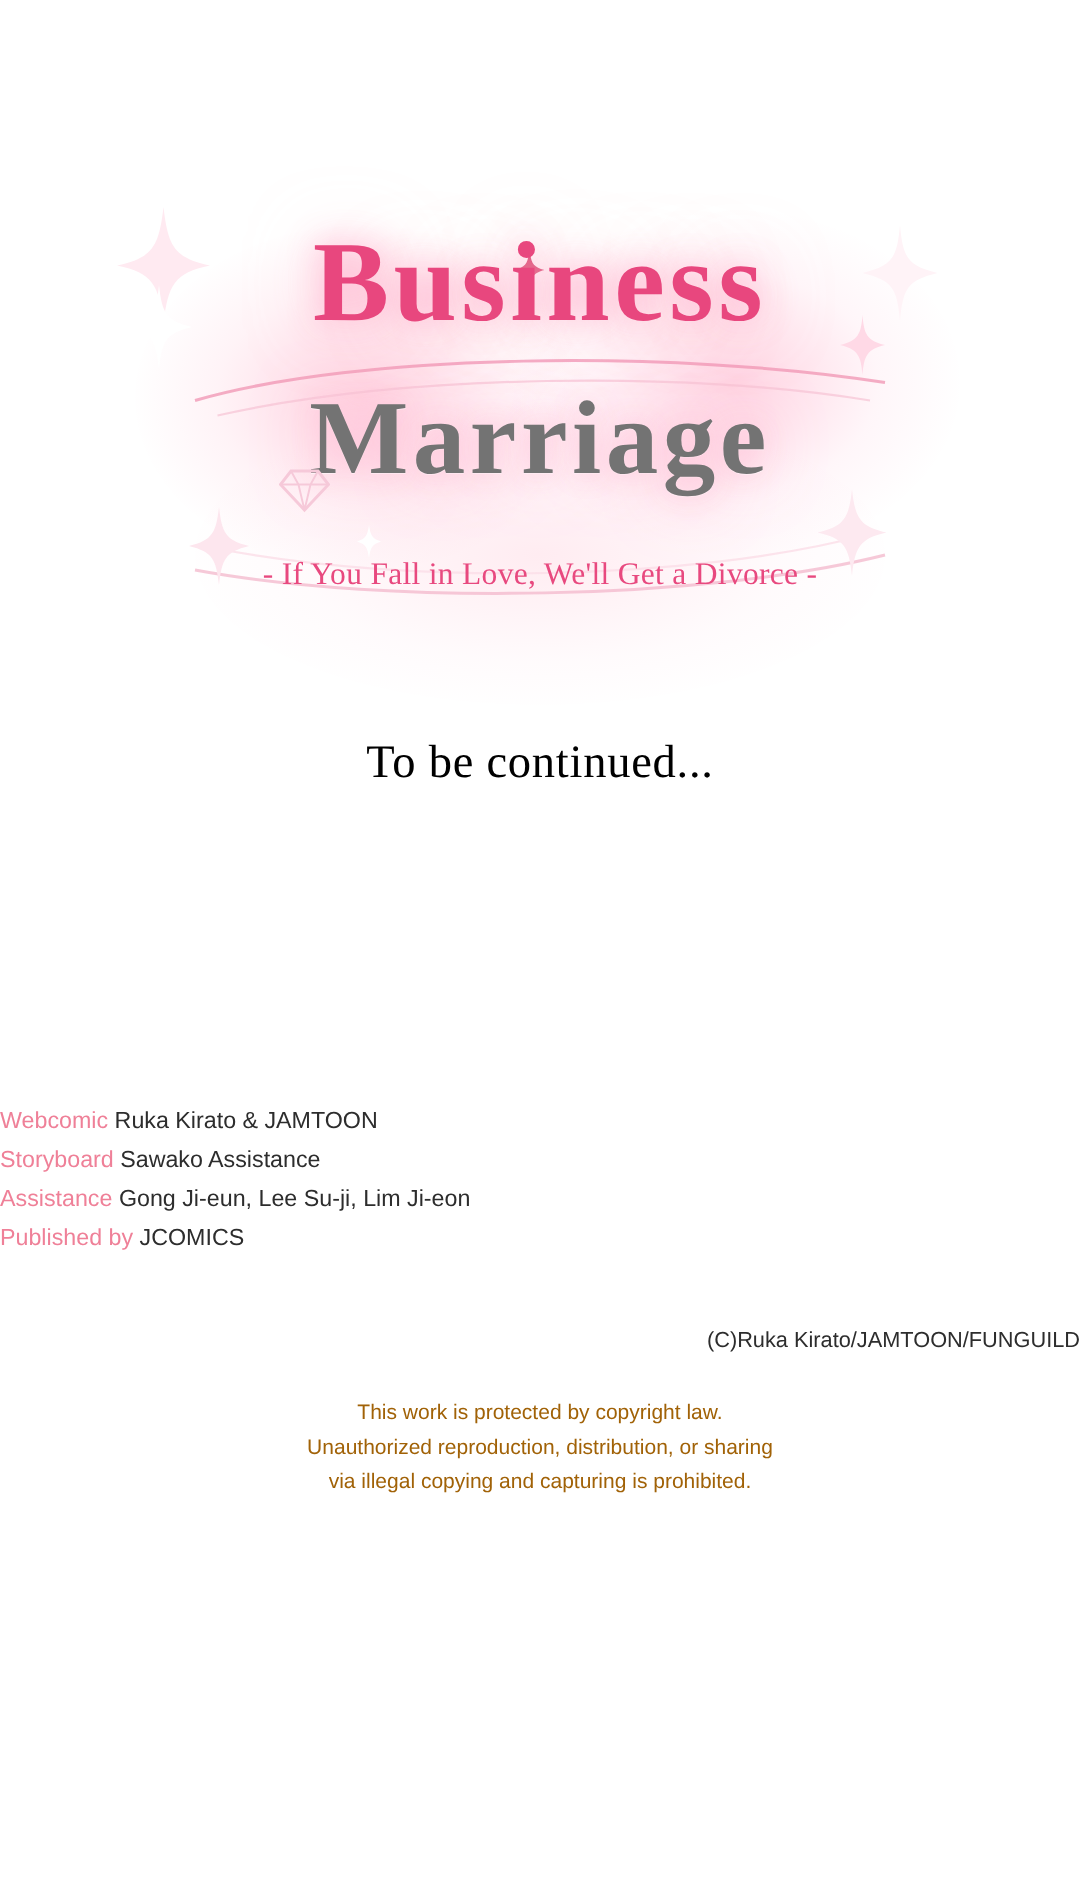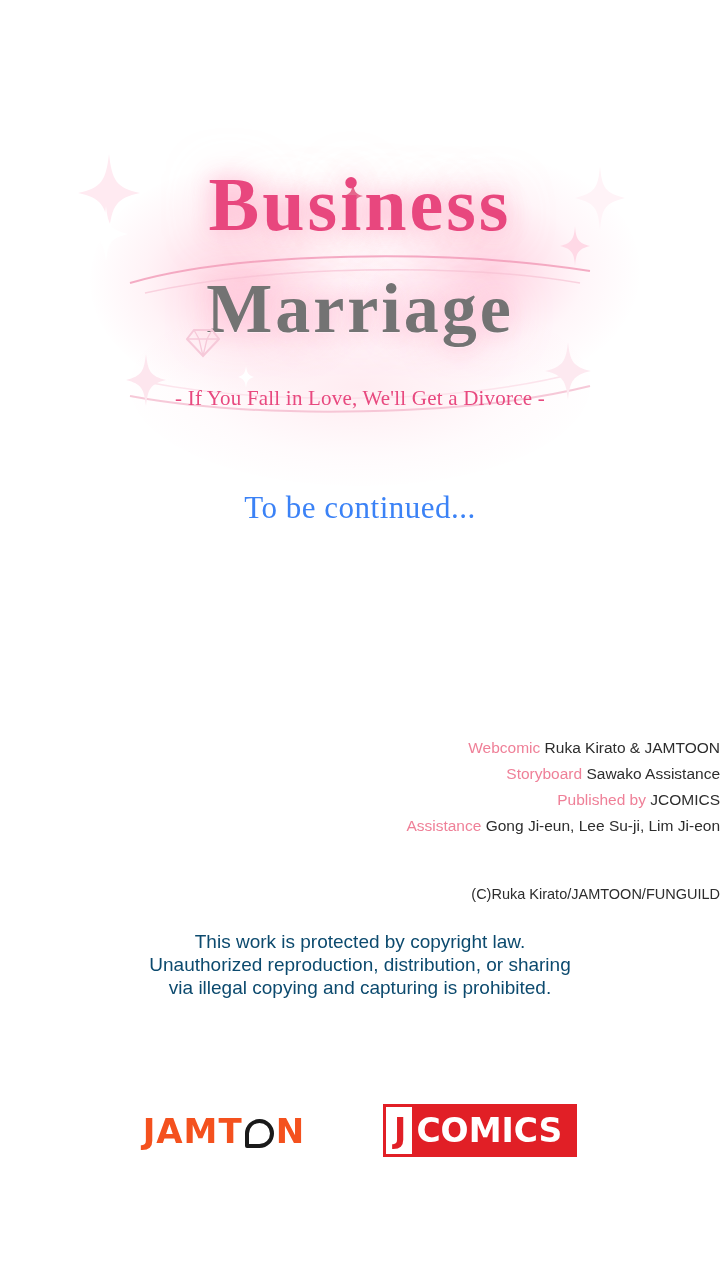--- a/index.html
+++ b/index.html
@@ -18,21 +18,21 @@
   .page {
     position: relative;
     width: 720px;
     height: 1265px;
     background: #ffffff;
   }
 
   
   .title-block {
     position: absolute;
-    top: 76px;
+    top: 60px;
     left: 0;
     width: 720px;
     text-align: center;
   }
 
   .glow {
     position: absolute;
     border-radius: 50%;
     pointer-events: none;
   }
@@ -111,31 +111,31 @@
 
   
   .tbc {
     position: absolute;
     top: 490px;
     left: 0;
     width: 720px;
     text-align: center;
     font-family: "Liberation Serif", serif;
     font-size: 31px;
-    color: #3b82f6;
+    color: #000000;
     letter-spacing: 0.5px;
   }
 
   
   .credits {
     position: absolute;
     top: 735px;
     left: 0;
     width: 720px;
-    text-align: right;
+    text-align: left;
     font-size: 15.5px;
     line-height: 26px;
     color: #2d2d2d;
   }
   .credits .role {
     color: #ef8098;
   }
   .credits .pub {
     color: #ef8098;
   }
@@ -149,23 +149,23 @@
     font-size: 14.5px;
     color: #2d2d2d;
   }
 
   .notice {
     position: absolute;
     top: 930px;
     left: 0;
     width: 720px;
     text-align: center;
-    font-size: 19px;
+    font-size: 14px;
     line-height: 23px;
-    color: #0c4a6e;
+    color: #a16207;
   }
 
   
   .logos {
     position: absolute;
     top: 1104px;
     left: 0;
     width: 720px;
     display: flex;
     justify-content: center;
@@ -298,42 +298,31 @@
   <div class="credits">
     <div>
       <span class="role">Webcomic</span>
       <span>Ruka Kirato &amp; JAMTOON</span>
     </div>
     <div>
       <span class="role">Storyboard</span>
       <span>Sawako Assistance</span>
     </div>
     <div>
+      <span class="role">Assistance</span>
+      <span>Gong Ji-eun, Lee Su-ji, Lim Ji-eon</span>
+    </div>
+    <div>
       <span class="pub">Published by</span>
       <span>JCOMICS</span>
-    </div>
-    <div>
-      <span class="role">Assistance</span>
-      <span>Gong Ji-eun, Lee Su-ji, Lim Ji-eon</span>
     </div>
   </div>
 
   <div class="copyright">(C)Ruka Kirato/JAMTOON/FUNGUILD</div>
 
   <div class="notice">
     <div>This work is protected by copyright law.</div>
     <div>Unauthorized reproduction, distribution, or sharing</div>
     <div>via illegal copying and capturing is prohibited.</div>
   </div>
 
-  <div class="logos">
-    <div class="jamtoon">
-      <span>JAMT</span>
-      <span class="oo"></span>
-      <span>N</span>
-    </div>
-    <div class="jcomics">
-      <span class="j">J</span>
-      <span class="rest">COMICS</span>
-    </div>
-  </div>
 
 </div>
 
 </body></html>

